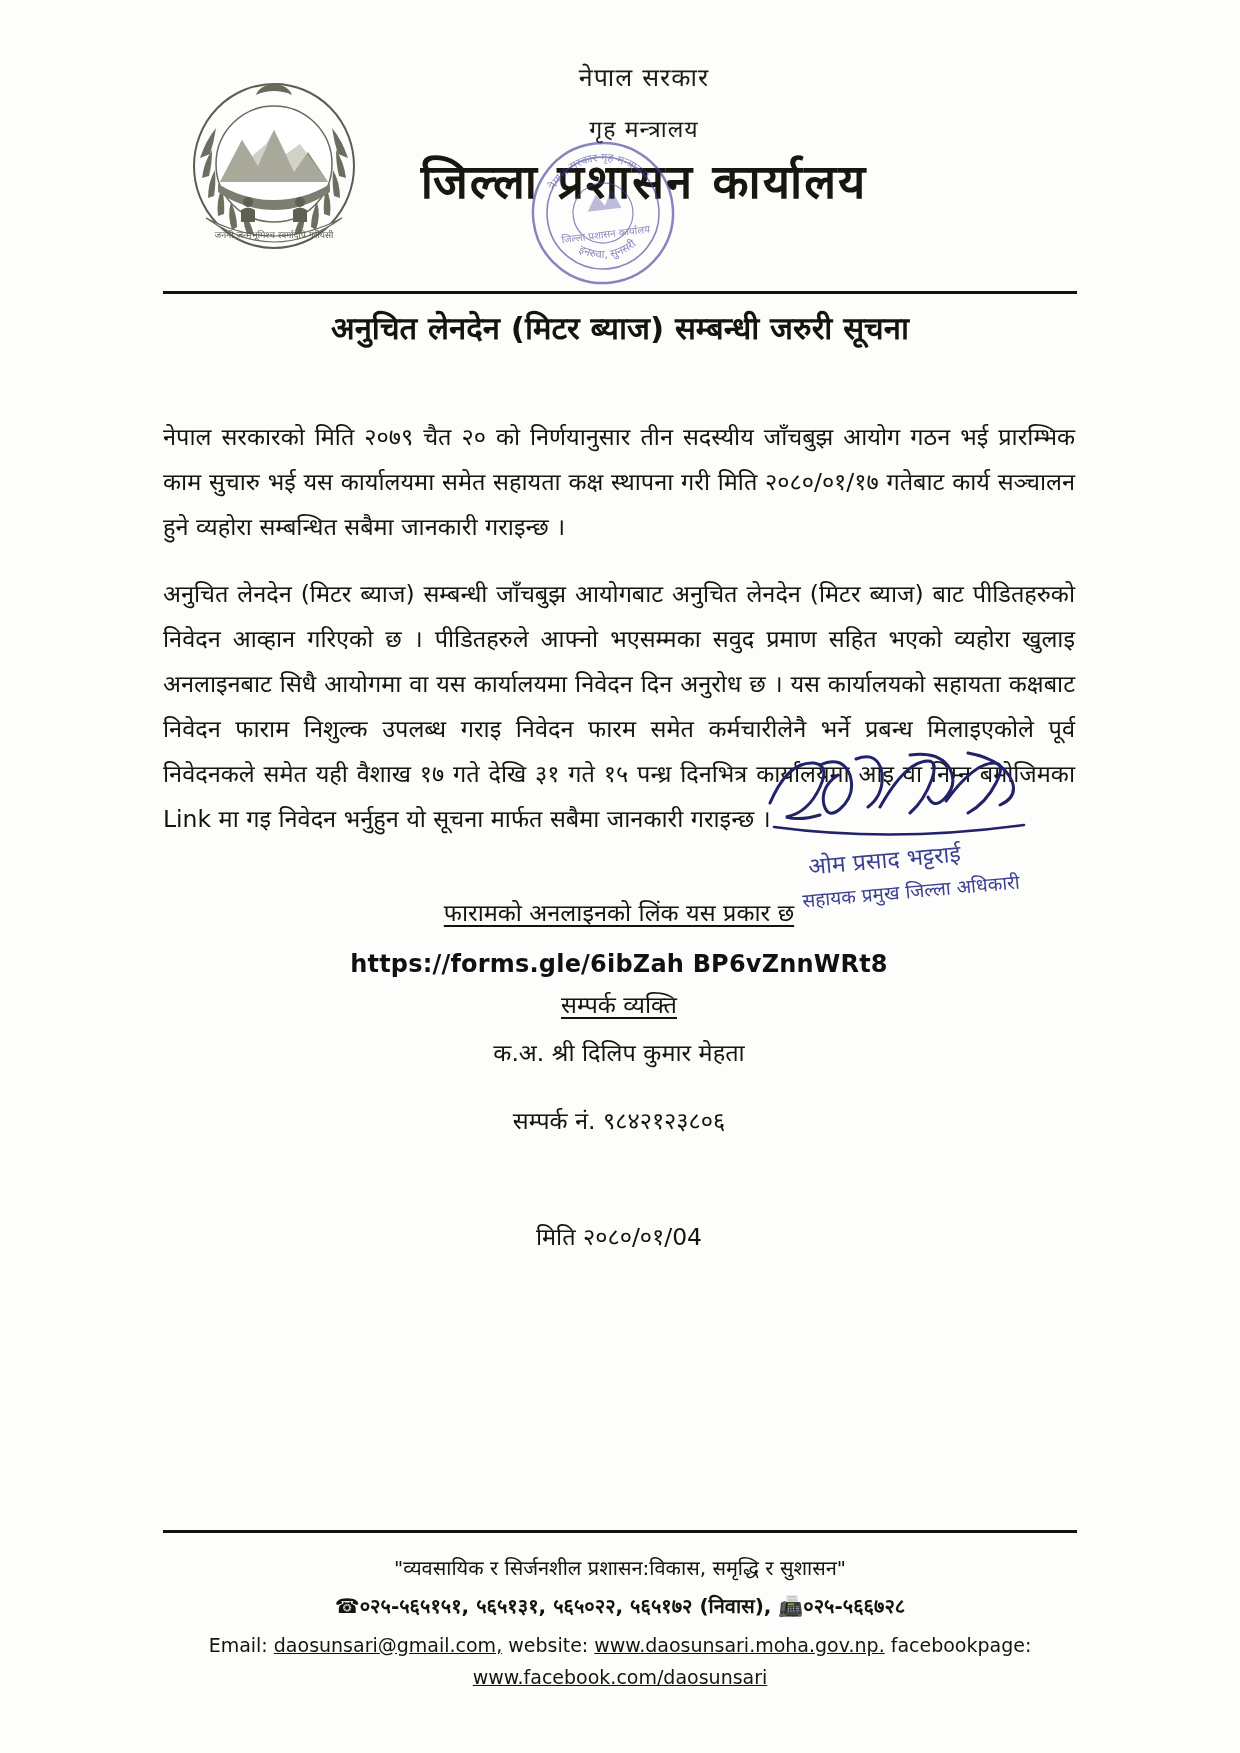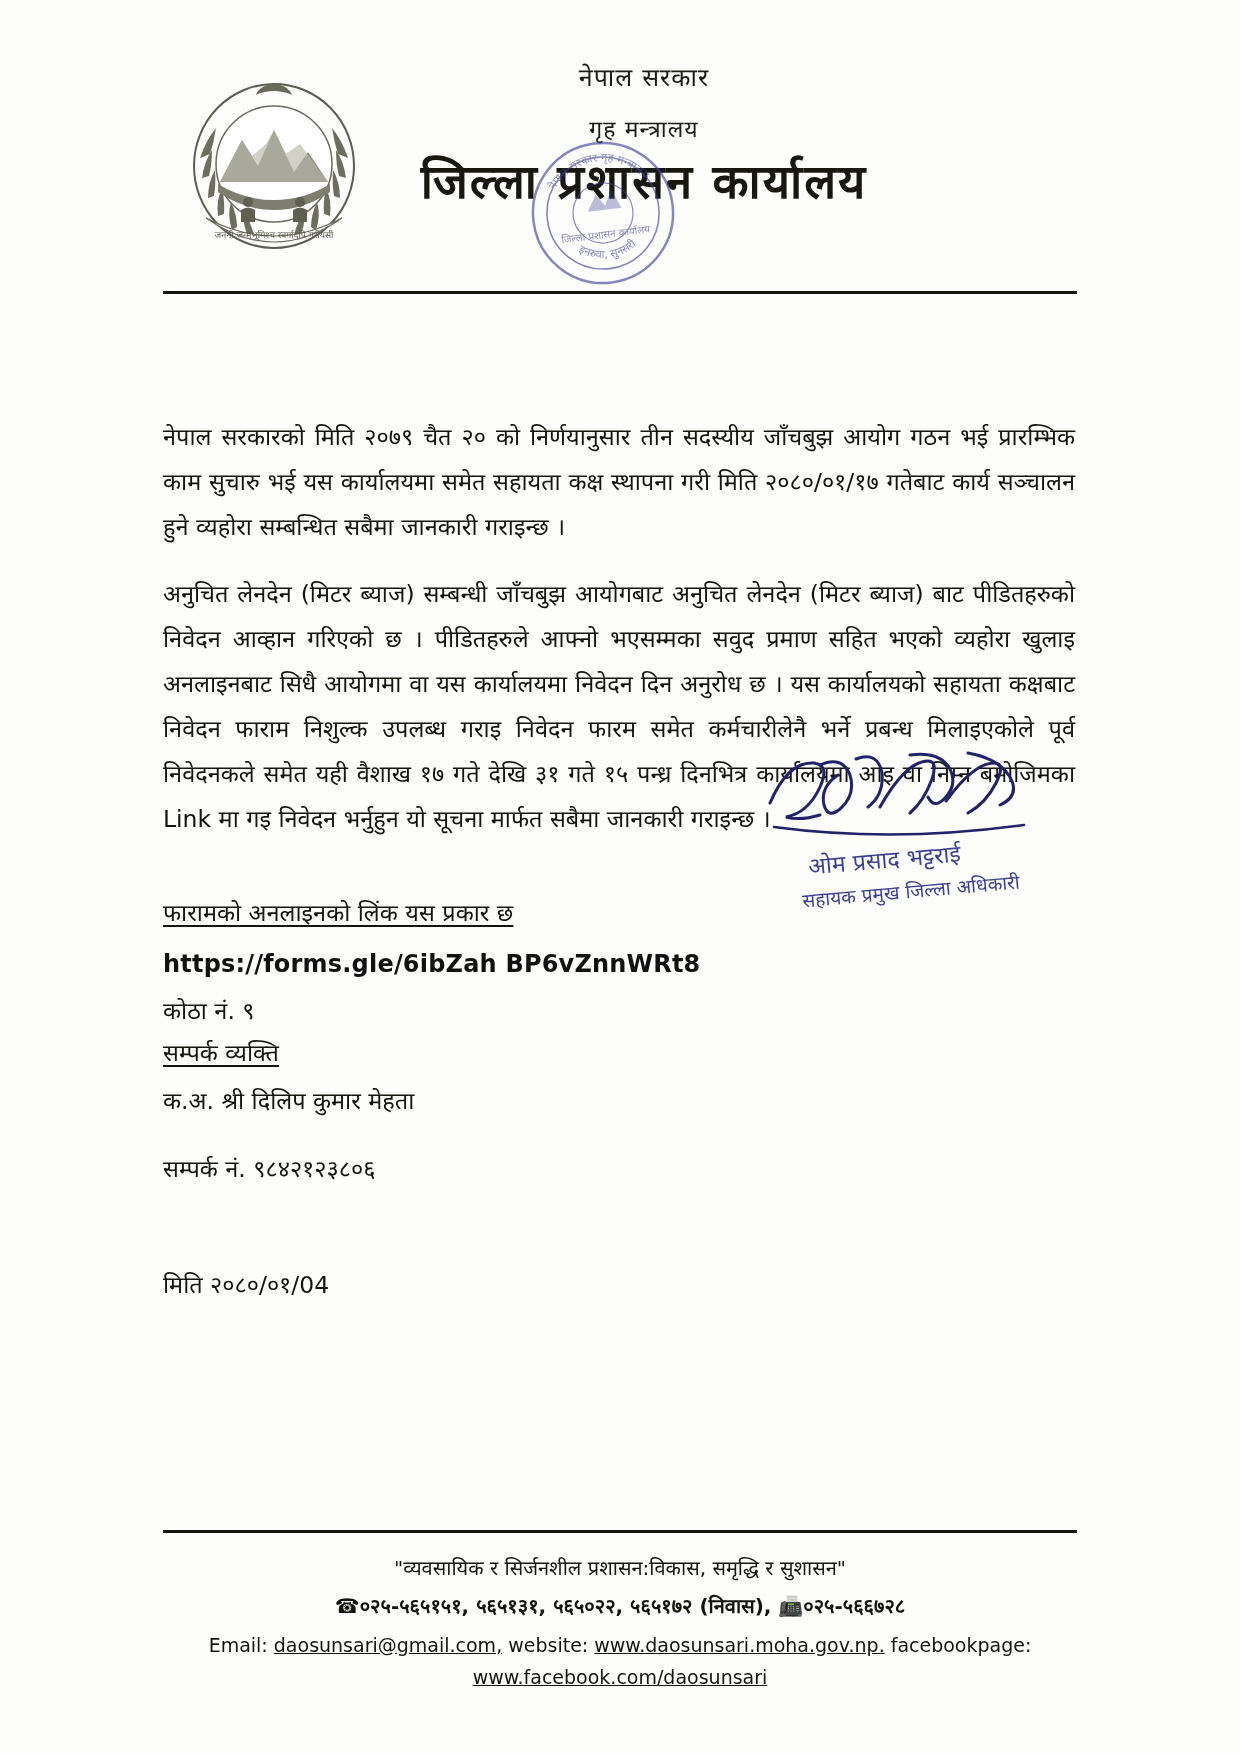--- a/index.html
+++ b/index.html
@@ -108,20 +108,21 @@
     font-size: 23.5px;
     line-height: 45px;
     text-align: justify;
     text-justify: inter-word;
     color: #14140f;
   }
   p.para:last-child { margin-bottom: 0; }
 
   .sect {
     margin-top: 50px;
+    text-align: center;
   }
   .u-head {
     font-size: 23.5px;
     text-decoration: underline;
     text-underline-offset: 4px;
     color: #14140f;
     line-height: 42px;
   }
   .link-line {
     font-size: 24px;
@@ -284,29 +285,29 @@
         <text font-size="11" fill="#3f3f9a" font-family="DejaVu Sans, sans-serif">
           <textPath href="#botArc" startOffset="50%" text-anchor="middle">इनरुवा, सुनसरी</textPath>
         </text>
         <text x="75" y="100" font-size="10" text-anchor="middle" fill="#3f3f9a" font-family="DejaVu Sans, sans-serif">जिल्ला प्रशासन कार्यालय</text>
       </svg>
     </div>
 
     <div class="rule"></div>
   </div>
 
+  <div class="doc-title">अनुचित लेनदेन (मिटर ब्याज) सम्बन्धी जरुरी सूचना</div>
 
   <div class="body-wrap">
     <p class="para">नेपाल सरकारको मिति २०७९ चैत २० को निर्णयानुसार तीन सदस्यीय जाँचबुझ आयोग गठन भई प्रारम्भिक काम सुचारु भई यस कार्यालयमा समेत सहायता कक्ष स्थापना गरी मिति २०८०/०१/१७ गतेबाट कार्य सञ्चालन हुने व्यहोरा सम्बन्धित सबैमा जानकारी गराइन्छ ।</p>
     <p class="para">अनुचित लेनदेन (मिटर ब्याज) सम्बन्धी जाँचबुझ आयोगबाट अनुचित लेनदेन (मिटर ब्याज) बाट पीडितहरुको निवेदन आव्हान गरिएको छ । पीडितहरुले आफ्नो भएसम्मका सवुद प्रमाण सहित भएको व्यहोरा खुलाइ अनलाइनबाट सिधै आयोगमा वा यस कार्यालयमा निवेदन दिन अनुरोध छ । यस कार्यालयको सहायता कक्षबाट निवेदन फाराम निशुल्क उपलब्ध गराइ निवेदन फारम समेत कर्मचारीलेनै भर्ने प्रबन्ध मिलाइएकोले पूर्व निवेदनकले समेत यही वैशाख १७ गते देखि ३१ गते १५ पन्ध्र दिनभित्र कार्यालयमा आइ वा निम्न बमोजिमका Link मा गइ निवेदन भर्नुहुन यो सूचना मार्फत सबैमा जानकारी गराइन्छ ।</p>
 
     <div class="sect">
       <div class="u-head">फारामको अनलाइनको लिंक यस प्रकार छ</div>
       <div class="link-line">https://forms.gle/6ibZah BP6vZnnWRt8</div>
-      <div class="plain-line">कोठा नं. ९</div>
       <div class="u-head">सम्पर्क व्यक्ति</div>
       <div class="plain-line">क.अ. श्री दिलिप कुमार मेहता</div>
       <div class="plain-line gap">सम्पर्क नं. ९८४२१२३८०६</div>
       <div class="date-line">मिति २०८०/०१/04</div>
     </div>
   </div>
 
   <div class="sig-block">
     <div class="sig-scribble">
       <svg width="330" height="120" viewBox="0 0 330 120">

